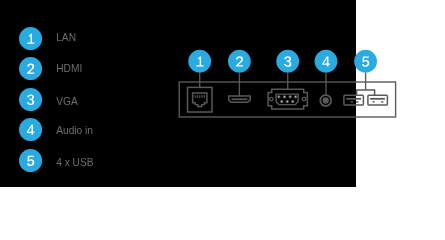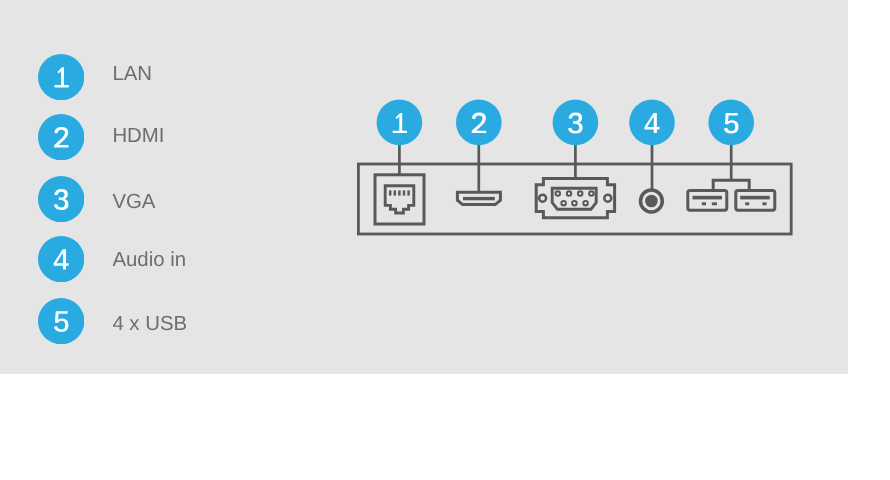--- a/index.html
+++ b/index.html
@@ -1,17 +1,17 @@
 <!DOCTYPE html>
 <html><head>
 <meta charset="utf-8">
 <style>
   html,body{margin:0;padding:0;background:#ffffff;}
   body{width:445px;height:187px;font-family:"Liberation Sans",sans-serif;overflow:hidden;}
-  #root{position:relative;width:424px;height:187px;background:#e5e5e5;}
+  #root{position:relative;width:356px;height:187px;background:#000000;}
 
   
   #legend{position:absolute;left:0;top:0;width:170px;height:187px;}
   .legend-row{position:absolute;left:0;width:170px;height:0;}
   .badge{position:absolute;left:18.5px;top:0;width:23.2px;height:23.2px;}
   .badge svg{display:block;}
   .legend-label{position:absolute;left:56.2px;top:0;height:23.2px;line-height:22.8px;
                 font-size:10.2px;color:#6d6e71;white-space:nowrap;}
 
   

